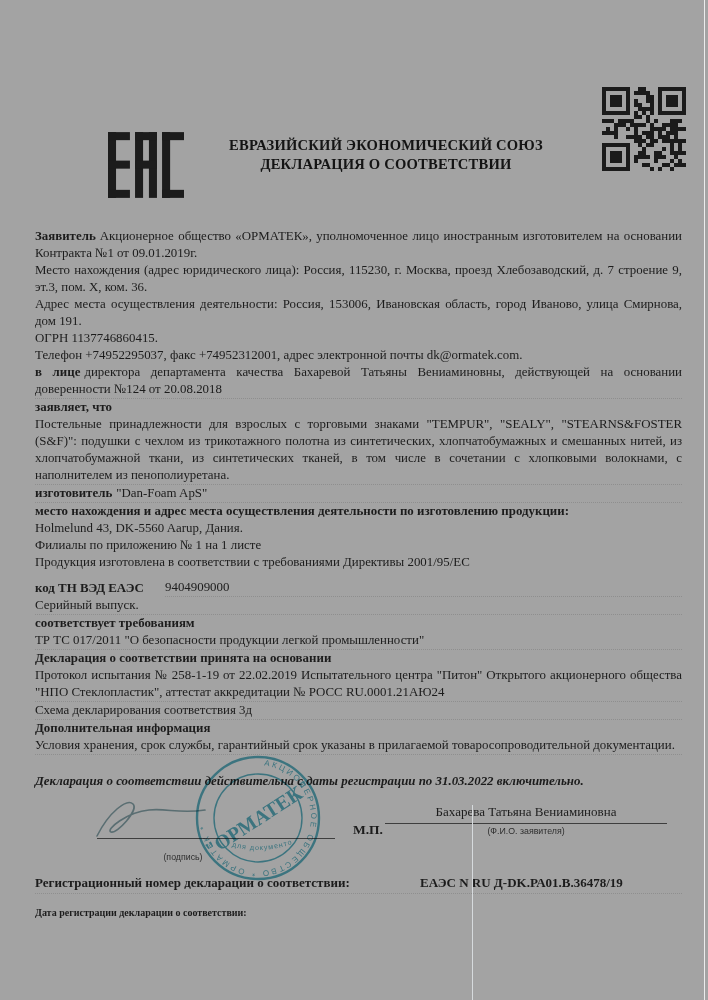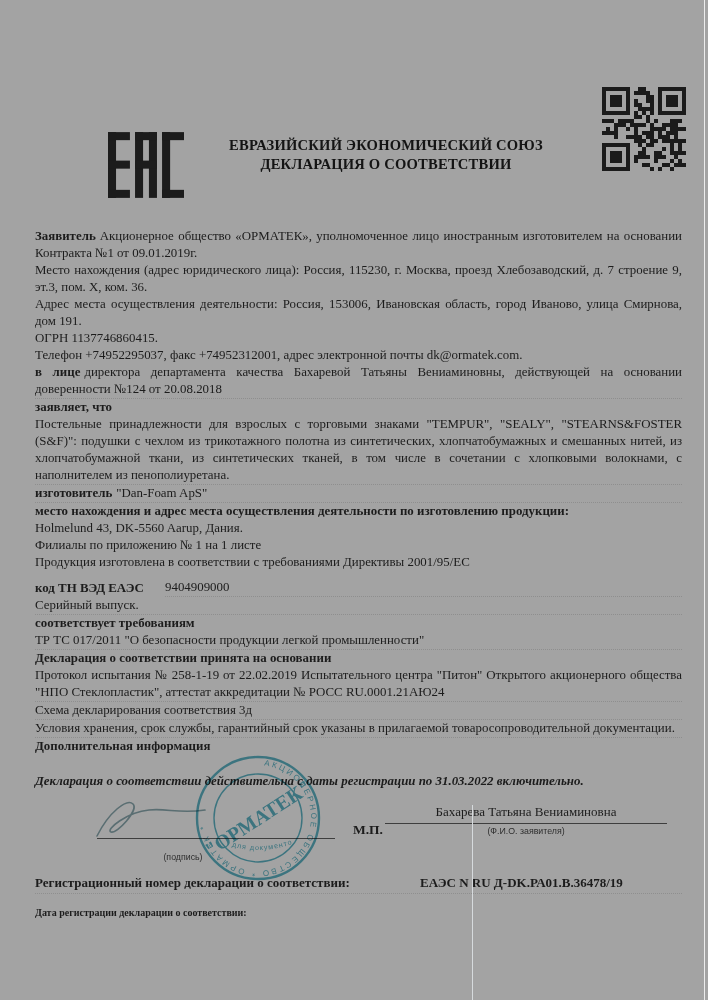--- a/index.html
+++ b/index.html
@@ -353,23 +353,23 @@
     <p class="par bold">соответствует требованиям</p>
 
     <p class="par dot">ТР ТС 017/2011 "О безопасности продукции легкой промышленности"</p>
 
     <p class="par bold">Декларация о соответствии принята на основании</p>
 
     <p class="par dot">Протокол испытания № 258-1-19 от 22.02.2019 Испытательного центра "Питон" Открытого акционерного общества "НПО Стеклопластик", аттестат аккредитации № РОСС RU.0001.21АЮ24</p>
 
     <p class="par dot">Схема декларирования соответствия 3д</p>
 
+    <p class="par bold">Дополнительная информация</p>
+
     <p class="par dot">Условия хранения, срок службы, гарантийный срок указаны в прилагаемой товаросопроводительной документации.</p>
-
-    <p class="par bold">Дополнительная информация</p>
 
     <p class="par bold validity">Декларация о соответствии действительна с даты регистрации по 31.03.2022 включительно.</p>
 
     <div class="sig-area">
       <svg class="sig-svg" viewBox="0 0 130 48" xmlns="http://www.w3.org/2000/svg" aria-hidden="true">
         <path d="M10,42 C22,18 40,4 46,10 C52,16 30,40 24,38 C18,36 40,18 62,16 C80,14 92,20 118,16" fill="none" stroke="#5a6e72" stroke-width="1.6" stroke-linecap="round"></path>
       </svg>
       <div class="sig-line"></div>
       <div class="sig-caption">(подпись)</div>
       <div class="mp">М.П.</div>

